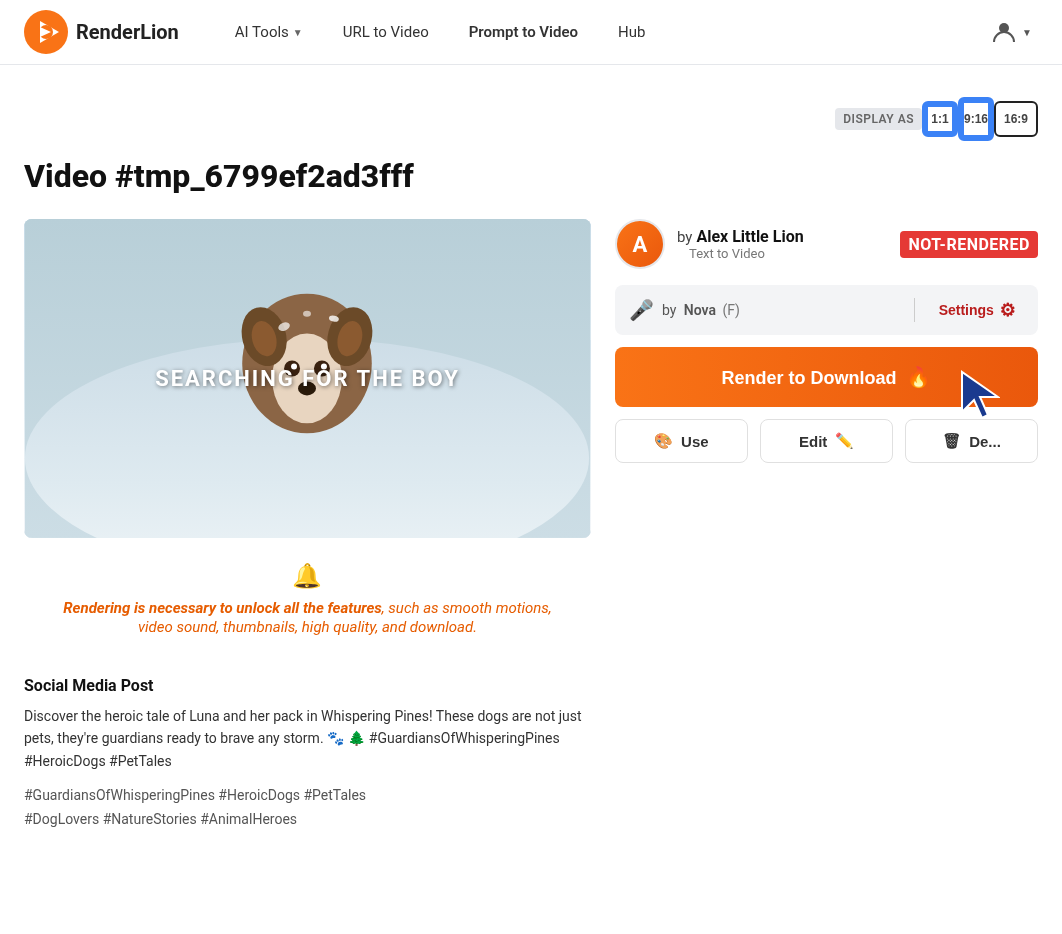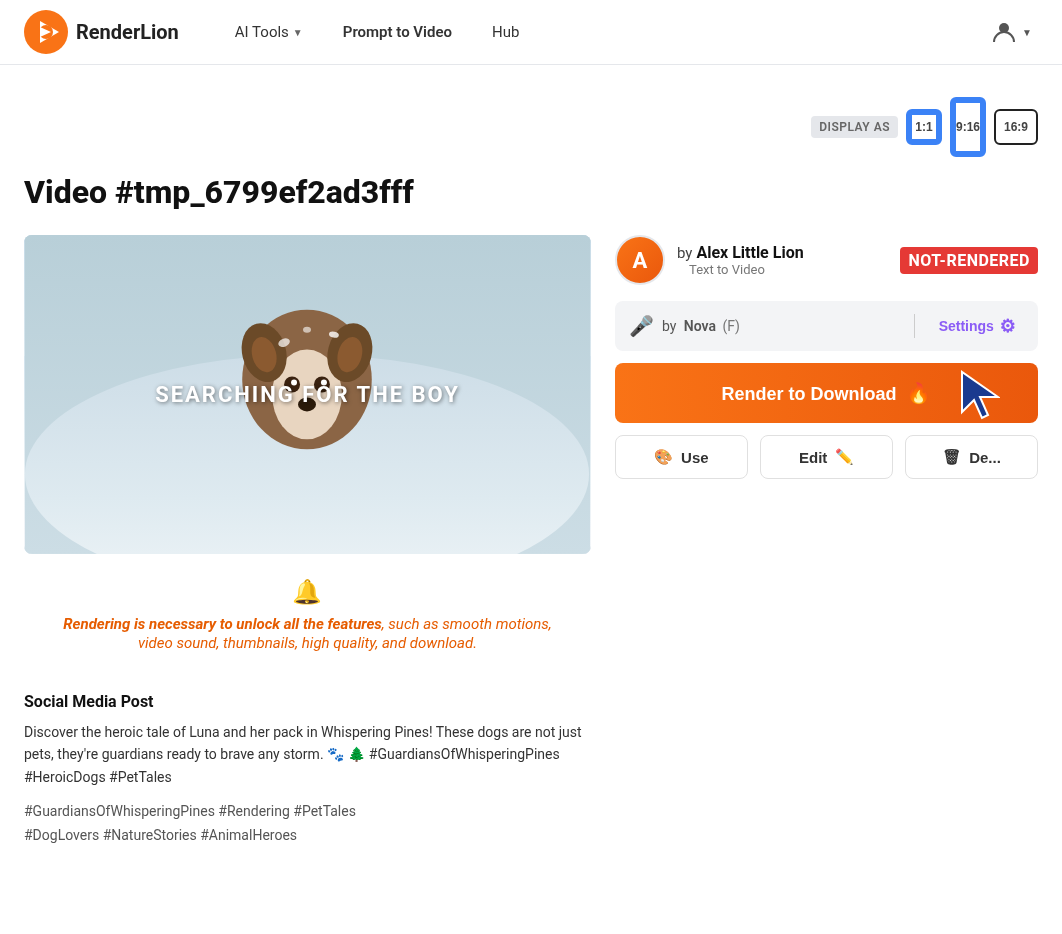--- a/index.html
+++ b/index.html
@@ -71,21 +71,20 @@
       max-width: 1062px;
       margin: 0 auto;
       padding: 32px 24px;
     }
 
     
     .display-as-row {
       display: flex;
       align-items: center;
       justify-content: flex-end;
-      gap: 8px;
       margin-bottom: 16px;
     }
     .display-as-label {
       font-size: 12px;
       font-weight: 600;
       color: #666;
       background: #e5e7eb;
       padding: 4px 8px;
       border-radius: 4px;
       letter-spacing: 0.5px;
@@ -102,21 +101,21 @@
       color: #444;
       display: flex;
       align-items: center;
       justify-content: center;
     }
     .ratio-btn.active {
       border-color: #222;
       border-width: 2px;
     }
     .ratio-1-1 { width: 36px; height: 36px; }
-    .ratio-9-16 { width: 36px; height: 60px; }
+    .ratio-9-16 { width: 36px; height: 44px; }
     .ratio-16-9 { width: 44px; height: 36px; border-color: #222; border-width: 2.5px; }
 
     
     .page-title {
       font-size: 32px;
       font-weight: 800;
       color: #111;
       margin-bottom: 24px;
     }
 
@@ -272,21 +271,21 @@
       height: 24px;
       background: #ccc;
       margin: 0 8px;
     }
     .settings-btn {
       display: flex;
       align-items: center;
       gap: 6px;
       font-size: 14px;
       font-weight: 600;
-      color: #8b5cf6;
+      color: #b91c1c;
       background: none;
       border: none;
       cursor: pointer;
       padding: 4px 8px;
     }
     .gear-icon { font-size: 18px; }
 
     
     .render-btn {
       width: 100%;
@@ -365,20 +364,23 @@
       <circle cx="22" cy="22" r="7" fill="#f97316"></circle>
       <polygon points="16,17 16,27 27,22" fill="white"></polygon>
     </svg>
     <span class="brand-text">RenderLion</span>
   </a>
   <div class="navbar-nav">
     <a class="nav-link">
       <span>AI Tools</span>
       <span class="nav-dropdown-arrow">▼</span>
     </a>
+    <a class="nav-link">
+      <span>URL to Video</span>
+    </a>
     <a class="nav-link nav-link-active">
       <span>Prompt to Video</span>
     </a>
     <a class="nav-link">
       <span>Hub</span>
     </a>
   </div>
   <div class="navbar-user">
     <button class="user-icon-btn">
 
@@ -463,21 +465,21 @@
       </div>
 
       <div class="alert-box">
         <div class="alert-bell">🔔</div>
         <span class="alert-text-bold">Rendering is necessary to unlock all the features</span><span class="alert-text-normal">, such as smooth motions, video sound, thumbnails, high quality, and download.</span>
       </div>
 
       <div class="social-post-section">
         <div class="social-post-title">Social Media Post</div>
         <div class="social-post-text">Discover the heroic tale of Luna and her pack in Whispering Pines! These dogs are not just pets, they're guardians ready to brave any storm. 🐾 🌲  #GuardiansOfWhisperingPines #HeroicDogs #PetTales</div>
-        <div class="social-post-hashtags" style="white-space: pre-line;">#GuardiansOfWhisperingPines #Rendering #PetTales
+        <div class="social-post-hashtags" style="white-space: pre-line;">#GuardiansOfWhisperingPines #HeroicDogs #PetTales
 #DogLovers #NatureStories #AnimalHeroes</div>
       </div>
     </div>
 
     <div class="col-right">
 
       <div class="author-row">
         <div class="author-avatar">
           <span>A</span>
         </div>

